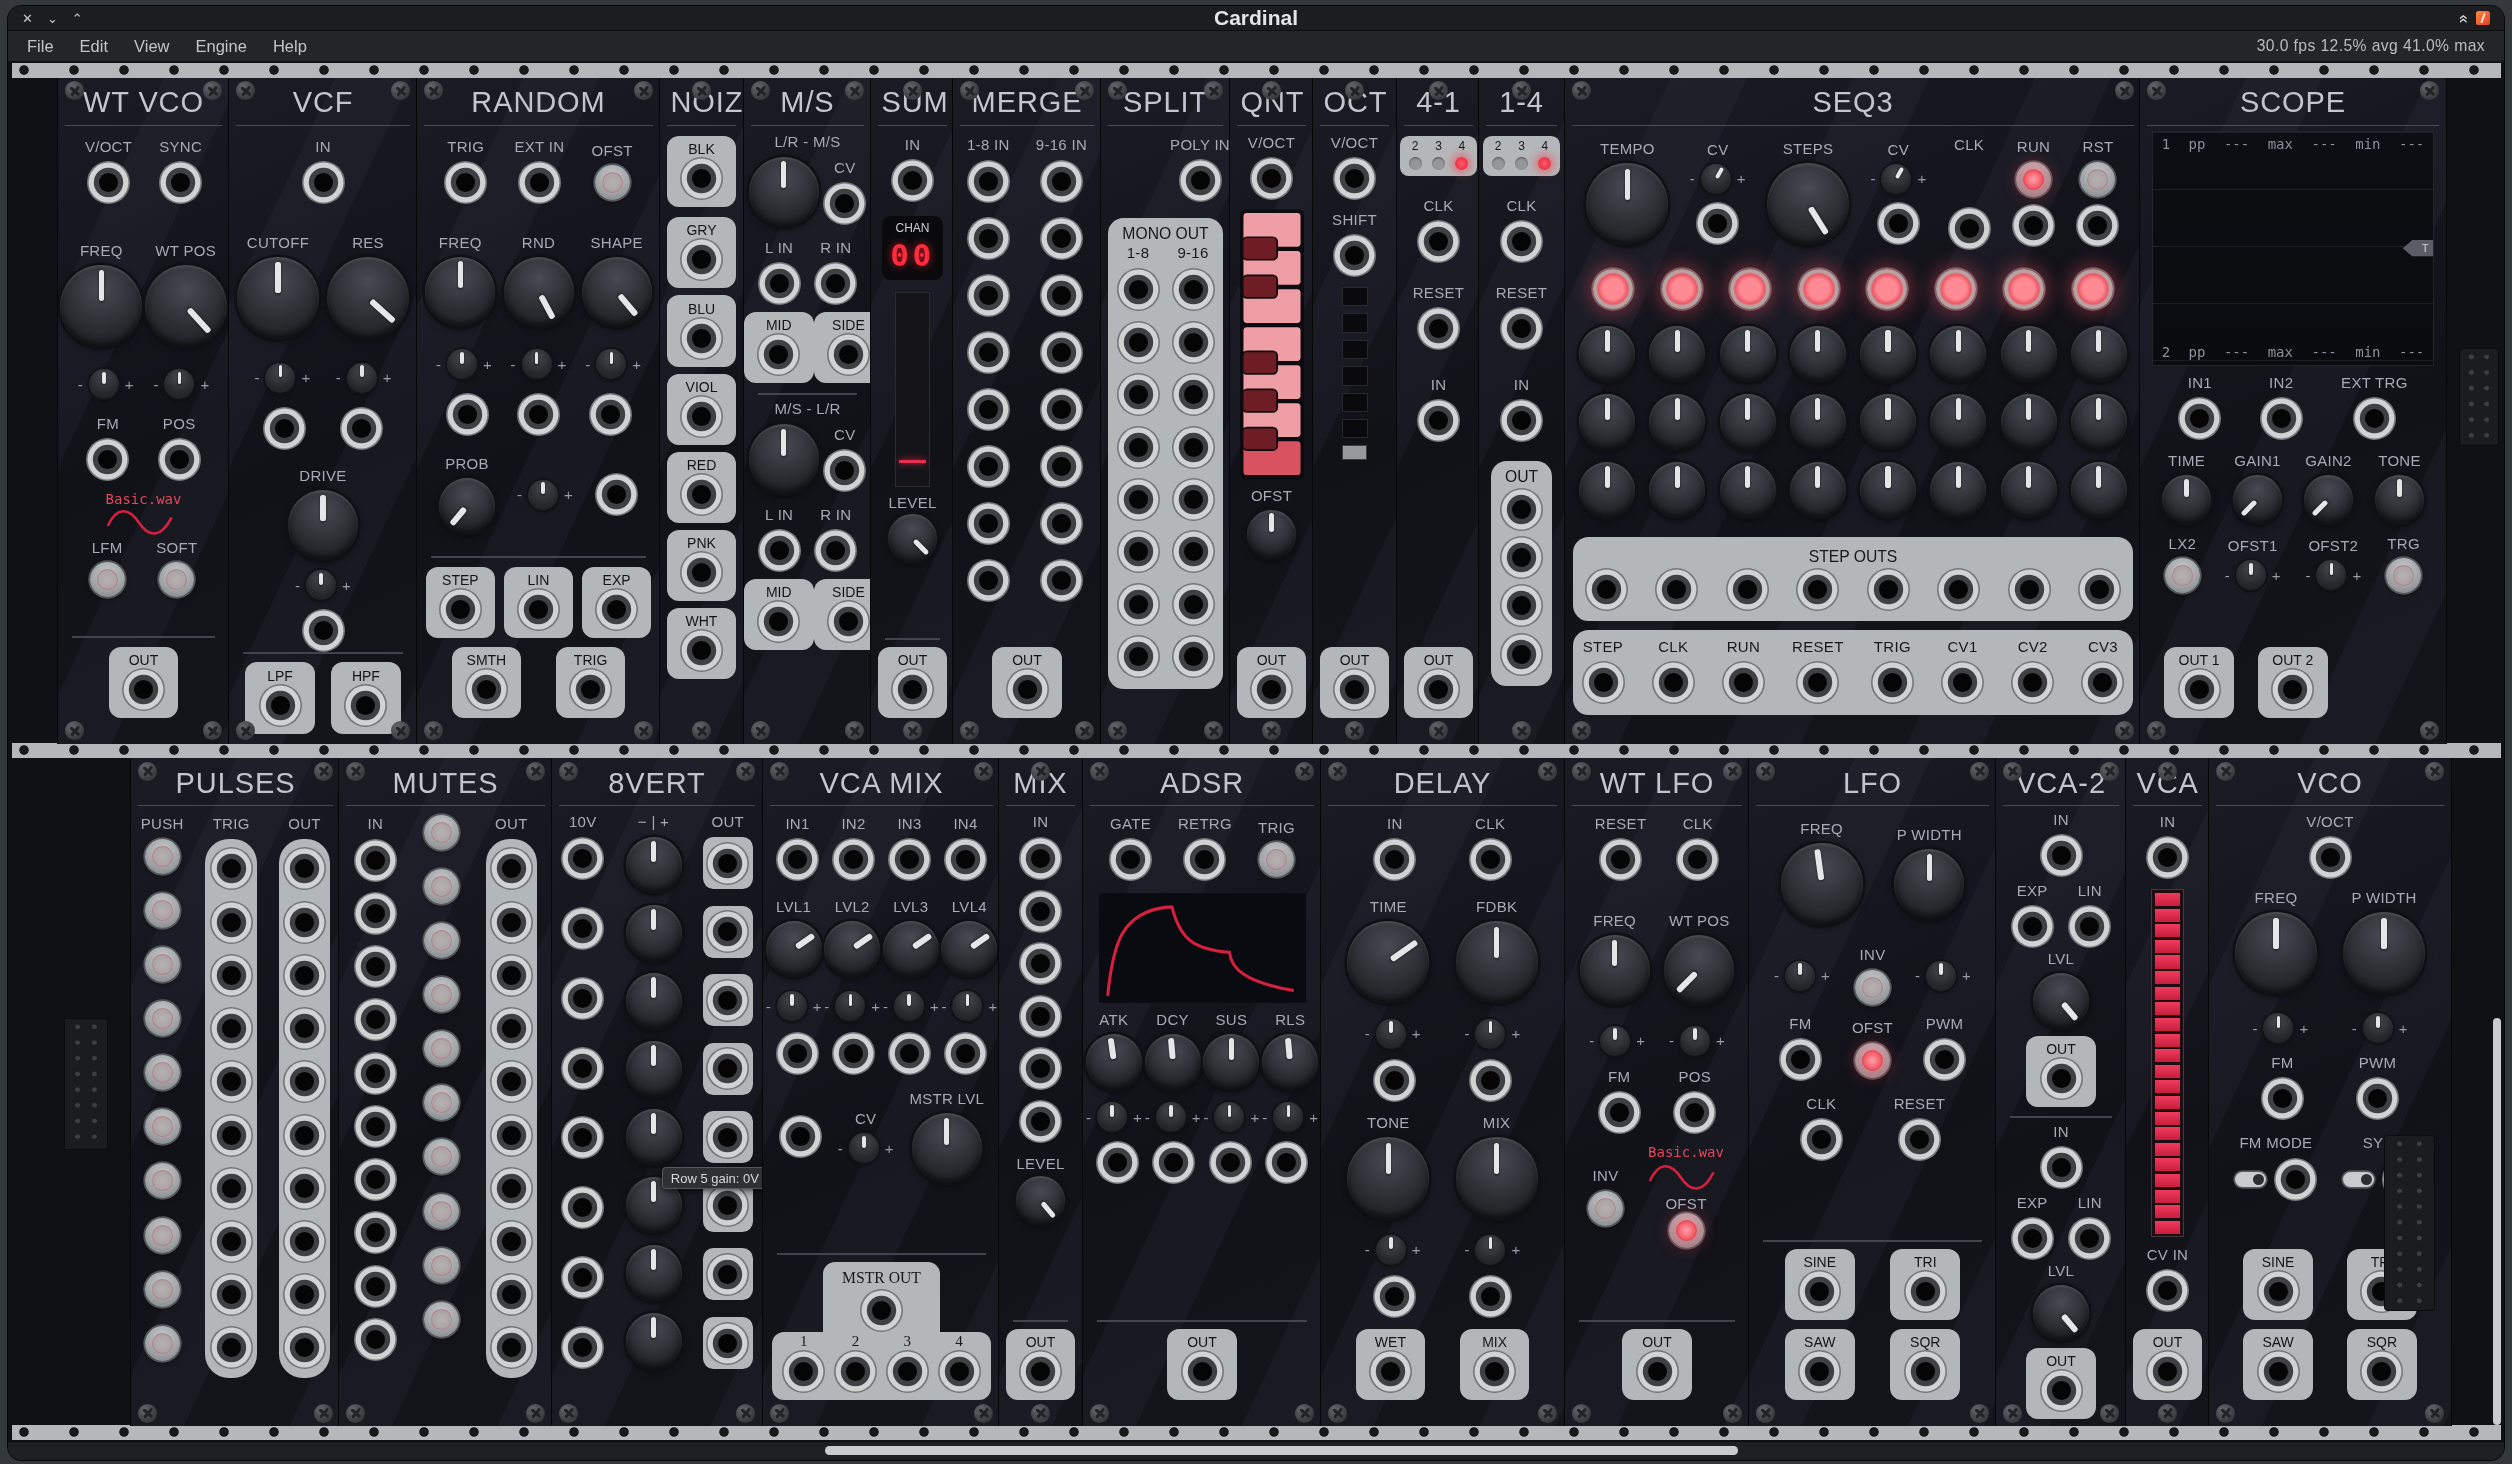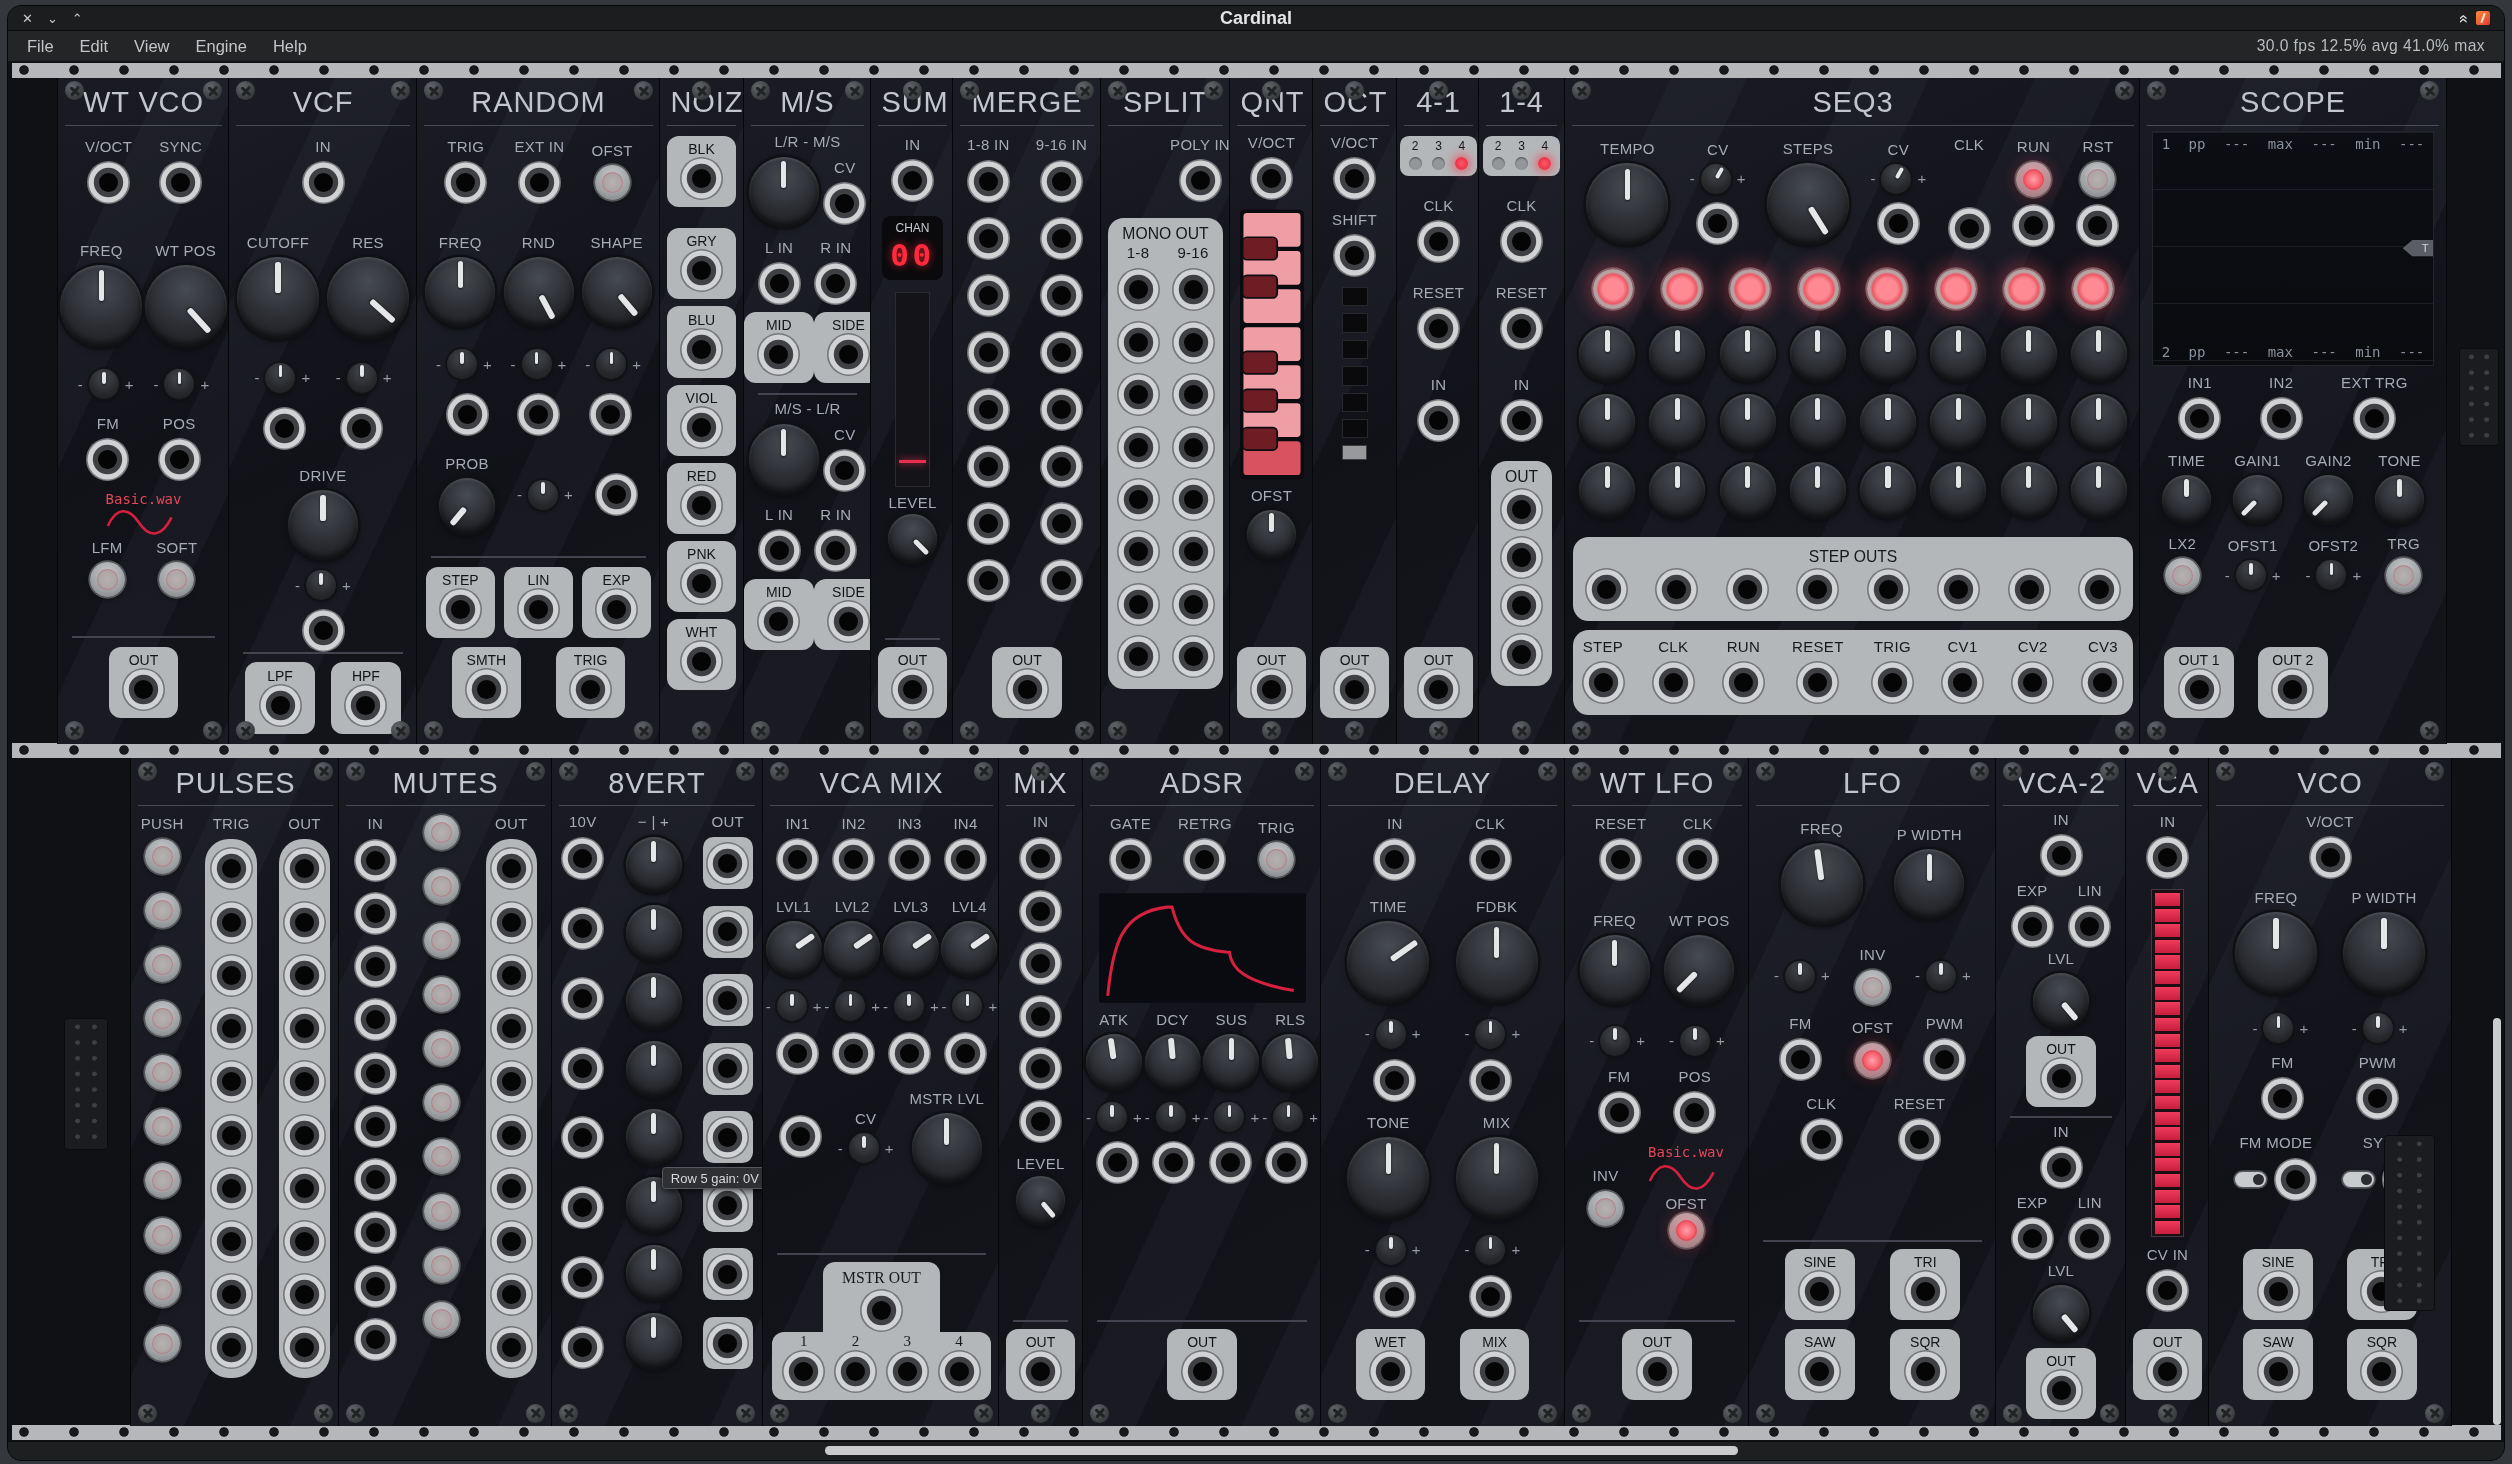--- a/index.html
+++ b/index.html
@@ -1,21 +1,21 @@
 <!DOCTYPE html>
 <html style="font-size:14px"><head>
 <meta charset="utf-8">
 <style>
   html,body{margin:0;padding:0;}
   body{width:2512px;height:1464px;background:#34373b;font-family:"Liberation Sans",sans-serif;overflow:hidden;position:relative;}
   .window{position:absolute;left:7px;top:5.2px;right:7px;bottom:3.5px;background:#141518;border:1.7px solid #060708;border-radius:14px;overflow:hidden;display:flex;flex-direction:column;box-shadow:inset 0 1.7px 0 rgba(90,120,140,.35);}
   .titlebar{height:24px;background:#1b1d1f;display:flex;align-items:center;padding:0 14px;position:relative;flex:0 0 auto;}
   .winctrls{display:flex;gap:14px;color:#c8cbcd;font-size:13px;}
   .winctrls span{cursor:default;}
-  .wintitle{position:absolute;left:50%;transform:translateX(-50%);color:#e3e5e7;font-size:18px;font-weight:bold;}
+  .wintitle{position:absolute;left:50%;transform:translateX(-50%);color:#e3e5e7;font-size:21px;font-weight:bold;}
   .titleicons{margin-left:auto;display:flex;align-items:center;gap:8.7px;}
   .chev{color:#eceef0;font-size:15.7px;display:inline-block;transform:rotate(90deg);letter-spacing:-1.7px;}
   .plugico{width:14px;height:14px;border-radius:2.6px;background:linear-gradient(135deg,#ff8a3c,#e03b2f);position:relative;}
   .plugico::after{content:'';position:absolute;left:6px;top:1.7px;width:1.7px;height:10.4px;background:#ffe3d0;transform:rotate(20deg);}
   .menubar{height:30px;background:#232527;border-top:0.9px solid #0c0d0e;display:flex;align-items:center;padding:0 19px;flex:0 0 auto;}
   .menuitems{display:flex;gap:26px;}
   .menuitems .mi{color:#c3c5c8;font-size:16.5px;cursor:default;}
   .status{margin-left:auto;color:#b9bcbf;font-size:15.7px;letter-spacing:0.4px;}
   #rack{flex:1;position:relative;background:#101114;overflow:hidden;}
   .rail{position:absolute;left:3.5px;right:3.5px;height:15px;background:linear-gradient(#dcdee0,#a8aaad 60%,#c4c6c8);background-color:#b5b7ba;z-index:1;background-image:radial-gradient(circle at 12px 7px,#17181a 0 4.3px,rgba(0,0,0,0) 5.2px);background-size:50px 15px;background-repeat:repeat-x;}
@@ -490,21 +490,21 @@
           <div class="mtitle">NOIZ</div>
           <div class="mbody">
             <div class="mrow" style="margin-top: 10.4px;">
               <div class="bj">
                 <div class="blab">BLK</div>
                 <div class="portw">
                   <div class="port"></div>
                 </div>
               </div>
             </div>
-            <div class="mrow" style="margin-top: 21px; align-items: flex-end;">
+            <div class="mrow" style="margin-top: 10px; align-items: flex-end;">
               <div class="bj">
                 <div class="blab">GRY</div>
                 <div class="portw">
                   <div class="port"></div>
                 </div>
               </div>
             </div>
             <div class="mrow" style="margin-top: 7px;">
               <div class="bj">
                 <div class="blab">BLU</div>

